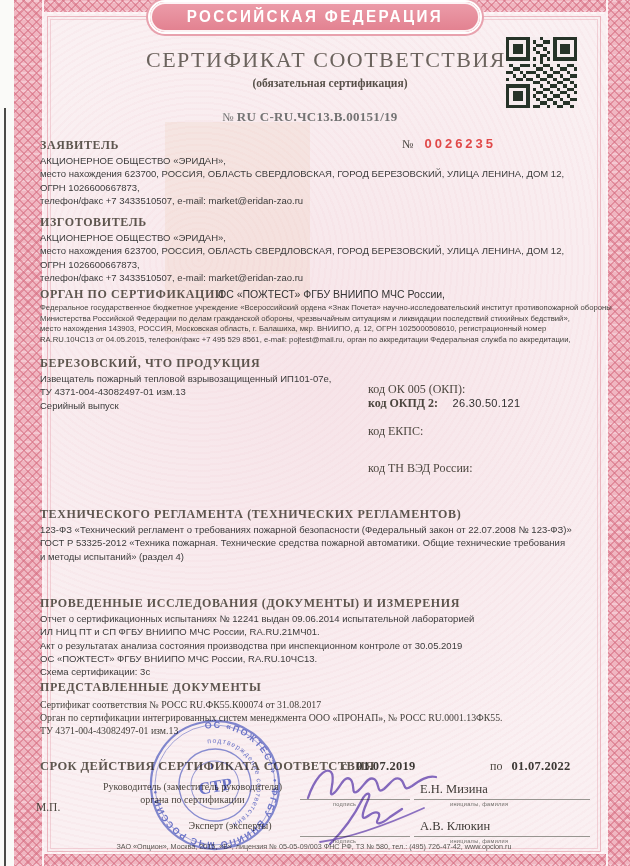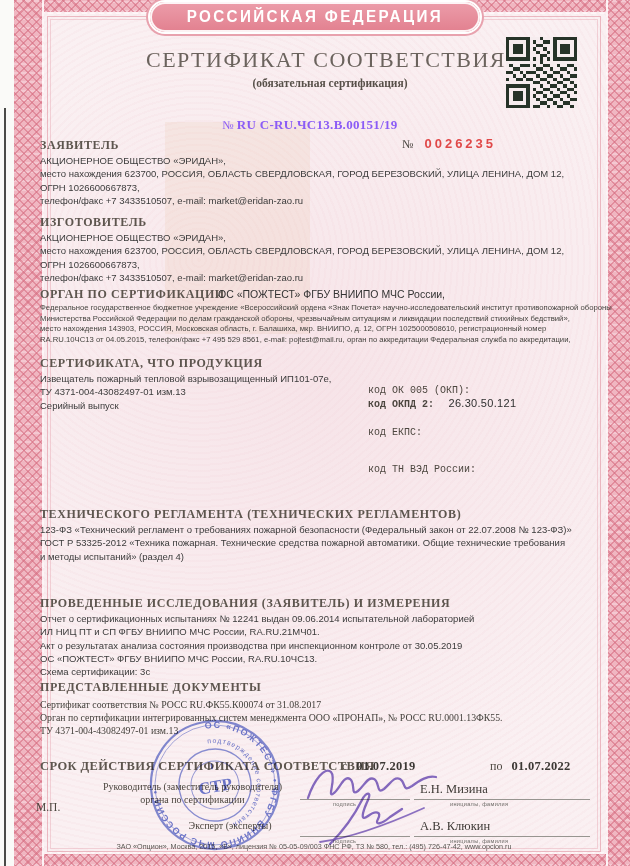--- a/index.html
+++ b/index.html
@@ -41,21 +41,21 @@
             border-radius:15px;
             box-shadow:0 0 0 2px #fff, 0 0 0 4px #e8a2ae, inset 0 0 0 2px rgba(255,255,255,.9);
             display:flex; align-items:center; justify-content:center; }
   .banner span { color:#fff; font-weight:bold; font-size:16px; letter-spacing:2.5px; transform:scaleX(.95); white-space:nowrap; }
 
   .title { position:absolute; left:14px; top:47px; width:592px; text-align:center;
            font-family:"Liberation Serif", serif; font-size:22px; letter-spacing:1.5px; color:#6b635d;padding-left:32px; }
   .subtitle { position:absolute; left:14px; top:77px; width:592px; text-align:center;
               font-family:"Liberation Serif", serif; font-size:11.5px; font-weight:bold; color:#575049;margin-left:20px; }
   .cert-no { position:absolute; left:14px; top:109px; width:592px; text-align:center;
-             font-family:"Liberation Serif", serif; font-size:12px; color:#8b5cf6;margin-top:8px; }
+             font-family:"Liberation Serif", serif; font-size:12px; color:#737373; }
   .cert-no b { font-size:13px; letter-spacing:.3px; }
 
   .qr { position:absolute; left:506px; top:37px; width:71px; height:71px; }
 
   
   .h { position:absolute; font-family:"Liberation Serif", serif; font-size:12px; font-weight:bold;
        letter-spacing:.6px; color:#5d554e; white-space:nowrap; }
 
   .body-sans { position:absolute; font-size:9.5px; line-height:13.3px; color:#3b3b3b; white-space:nowrap; }
   .body-sans div { white-space:nowrap; }
@@ -65,21 +65,21 @@
                 line-height:13px; color:#43403b; }
   .body-serif div { white-space:nowrap; }
 
   .blank-no { position:absolute; left:402px; top:136px; font-family:"Liberation Serif", serif;
               font-size:12px; color:#4a4540; }
   .blank-no b { color:#e04848; font-family:"Liberation Sans", sans-serif; font-size:13px; letter-spacing:3px; margin-left:8px; }
 
   .cb-name { position:absolute; left:218px; top:288px; font-size:10.5px; color:#333; white-space:nowrap; }
 
   .code-row { position:absolute; left:368px; white-space:nowrap; }
-  .code-row .lbl { font-family:Liberation Mono, monospace; font-size:10px; color:#4c463f; }
+  .code-row .lbl { font-family:Liberation Serif, serif; font-size:12px; color:#4c463f; }
   .code-row .lbl.bold { font-weight:bold; }
   .code-row .val { font-size:11px; color:#2f2f2f; margin-left:10px; letter-spacing:.3px; }
 
   .validity-h { position:absolute; left:40px; top:759px; font-family:"Liberation Serif", serif;
                 font-size:12.5px; font-weight:bold; letter-spacing:.4px; color:#5d554e; white-space:nowrap; }
   .vdate { position:absolute; top:759px; font-family:"Liberation Serif", serif; font-size:12px; color:#4c463f; white-space:nowrap; }
   .vdate b { font-size:12.5px; color:#3c3834; margin-left:6px; letter-spacing:.3px; }
   .vfrom { left:342px; } .vto { left:490px; }
 
   .mp { position:absolute; left:36px; top:801px; font-family:"Liberation Serif", serif; font-size:11.5px; color:#4c463f; }
@@ -273,21 +273,21 @@
 
   <div class="h" style="left:40px; top:287px;">ОРГАН ПО СЕРТИФИКАЦИИ</div>
   <div class="cb-name">ОС «ПОЖТЕСТ» ФГБУ ВНИИПО МЧС России,</div>
   <div class="fine" style="left:40px; top:303px;">
     <div>Федеральное государственное бюджетное учреждение «Всероссийский ордена «Знак Почета» научно-исследовательский институт противопожарной обороны</div>
     <div>Министерства Российской Федерации по делам гражданской обороны, чрезвычайным ситуациям и ликвидации последствий стихийных бедствий»,</div>
     <div>место нахождения 143903, РОССИЯ, Московская область, г. Балашиха, мкр. ВНИИПО, д. 12, ОГРН 1025000508610, регистрационный номер</div>
     <div>RA.RU.10ЧС13 от 04.05.2015, телефон/факс +7 495 529 8561, e-mail: pojtest@mail.ru, орган по аккредитации Федеральная служба по аккредитации,</div>
   </div>
 
-  <div class="h" style="left:40px; top:356px;">СЕРТИФИКАТА, ЧТО ПРОДУКЦИЯ</div>
+  <div class="h" style="left:40px; top:356px;">БЕРЕЗОВСКИЙ, ЧТО ПРОДУКЦИЯ</div>
   <div class="body-sans" style="left:40px; top:372px;">
     <div>Извещатель пожарный тепловой взрывозащищенный ИП101-07е,</div>
     <div>ТУ 4371-004-43082497-01 изм.13</div>
     <div>Серийный выпуск</div>
   </div>
   <div class="code-row" style="top:379px;">
     <span class="lbl">код ОК 005 (ОКП):</span>
     <span class="val"></span>
   </div>
   <div class="code-row" style="top:393px;">
@@ -303,21 +303,21 @@
     <span class="val"></span>
   </div>
 
   <div class="h" style="left:40px; top:507px;">ТЕХНИЧЕСКОГО РЕГЛАМЕНТА (ТЕХНИЧЕСКИХ РЕГЛАМЕНТОВ)</div>
   <div class="body-sans" style="left:40px; top:523px;">
     <div>123-ФЗ «Технический регламент о требованиях пожарной безопасности (Федеральный закон от 22.07.2008 № 123-ФЗ)»</div>
     <div>ГОСТ Р 53325-2012 «Техника пожарная. Технические средства пожарной автоматики. Общие технические требования</div>
     <div>и методы испытаний» (раздел 4)</div>
   </div>
 
-  <div class="h" style="left:40px; top:596px;">ПРОВЕДЕННЫЕ ИССЛЕДОВАНИЯ (ЗАЯВИТЕЛЬ) И ИЗМЕРЕНИЯ</div>
+  <div class="h" style="left:40px; top:596px;">ПРОВЕДЕННЫЕ ИССЛЕДОВАНИЯ (ДОКУМЕНТЫ) И ИЗМЕРЕНИЯ</div>
   <div class="body-sans" style="left:40px; top:612px;">
     <div>Отчет о сертификационных испытаниях № 12241 выдан 09.06.2014 испытательной лабораторией</div>
     <div>ИЛ НИЦ ПТ и СП ФГБУ ВНИИПО МЧС России, RA.RU.21МЧ01.</div>
     <div>Акт о результатах анализа состояния производства при инспекционном контроле от 30.05.2019</div>
     <div>ОС «ПОЖТЕСТ» ФГБУ ВНИИПО МЧС России, RA.RU.10ЧС13.</div>
     <div>Схема сертификации: 3с</div>
   </div>
 
   <div class="h" style="left:40px; top:680px;">ПРЕДСТАВЛЕННЫЕ ДОКУМЕНТЫ</div>
   <div class="body-serif" style="left:40px; top:698px;">

